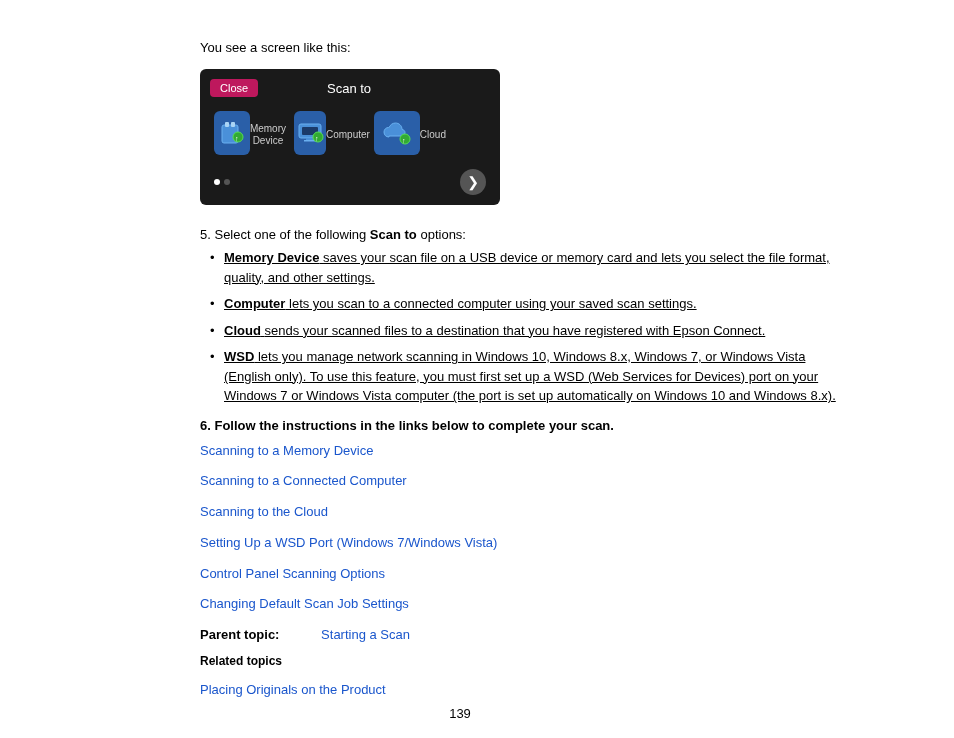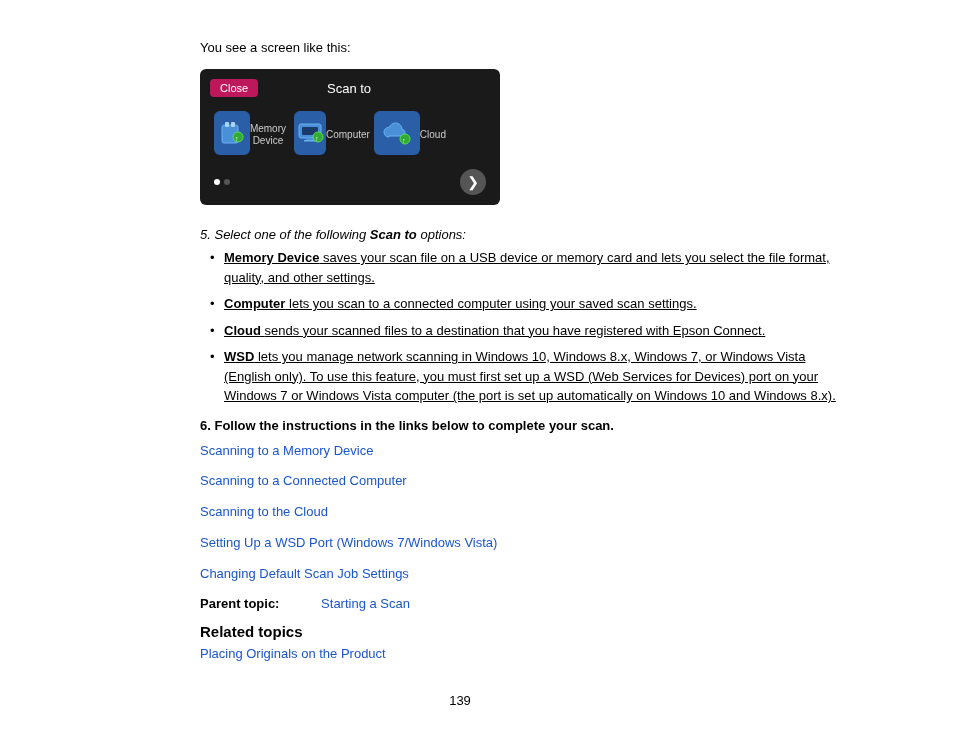--- a/index.html
+++ b/index.html
@@ -112,21 +112,20 @@
       justify-content: center;
       color: #fff;
       font-size: 14px;
     }
     .numbered-item {
       margin-bottom: 10px;
     }
     .numbered-item .num-label {
       font-size: 13px;
       margin-bottom: 6px;
-      font-style: italic;
     }
     .bullet-list {
       list-style: none;
       padding-left: 10px;
     }
     .bullet-list li {
       position: relative;
       padding-left: 14px;
       margin-bottom: 7px;
       font-size: 13px;
@@ -162,22 +161,22 @@
       font-size: 13px;
       margin-bottom: 8px;
       line-height: 1.6;
     }
     .parent-topic a {
       color: #1a56cc;
       text-decoration: none;
       margin-left: 38px;
     }
     .related-topics {
-      font-size: 15px;
-      margin-bottom: 4px;
+      font-size: 12px;
+      margin-bottom: 12px;
     }
     .page-number {
       position: absolute;
       bottom: 30px;
       left: 50%;
       transform: translateX(-50%);
       font-size: 13px;
     }
   </style>
 </head>
@@ -270,20 +269,21 @@
   <p class="step-6">
     <span>6.</span>
     <span>Follow the instructions in the links below to complete your scan.</span>
   </p>
 
   <div class="link-list">
     <a class="link-item" href="#">Scanning to a Memory Device</a>
     <a class="link-item" href="#">Scanning to a Connected Computer</a>
     <a class="link-item" href="#">Scanning to the Cloud</a>
     <a class="link-item" href="#">Setting Up a WSD Port (Windows 7/Windows Vista)</a>
+    <a class="link-item" href="#">Control Panel Scanning Options</a>
     <a class="link-item" href="#">Changing Default Scan Job Settings</a>
   </div>
 
   <p class="parent-topic">
     <span class="bold">Parent topic:</span>
     <span> </span>
     <a href="#" style="color:#1a56cc; text-decoration:none;">Starting a Scan</a>
   </p>
 
   <p class="related-topics">

